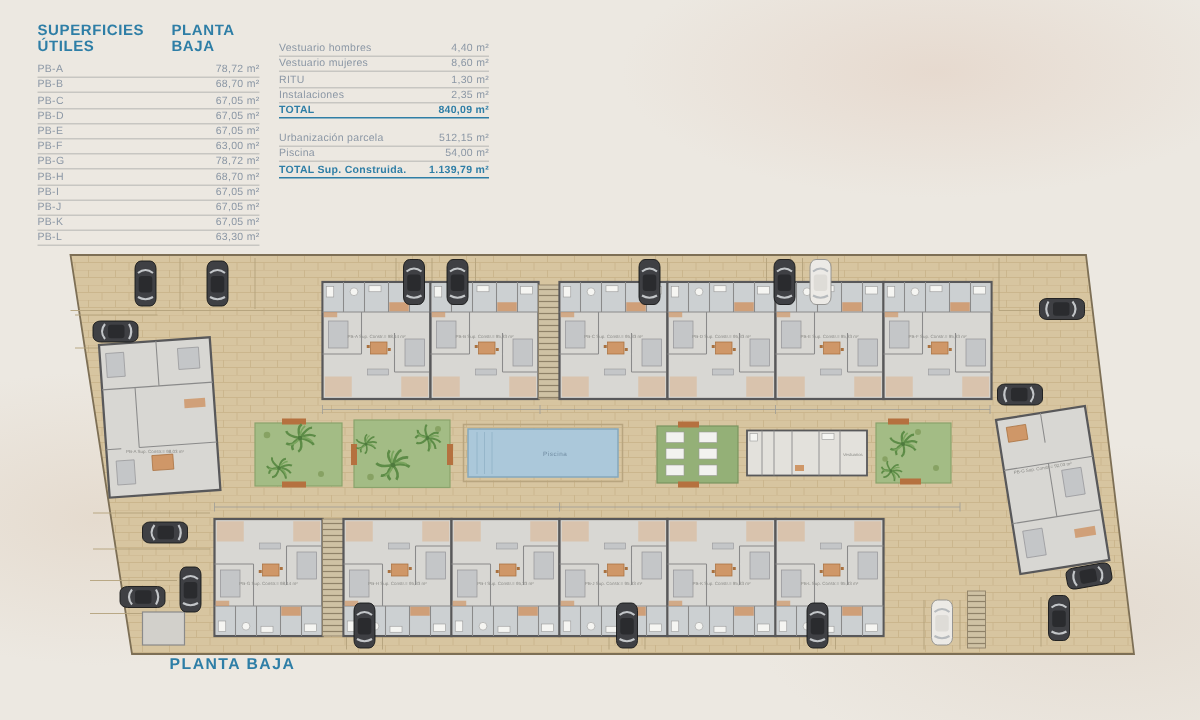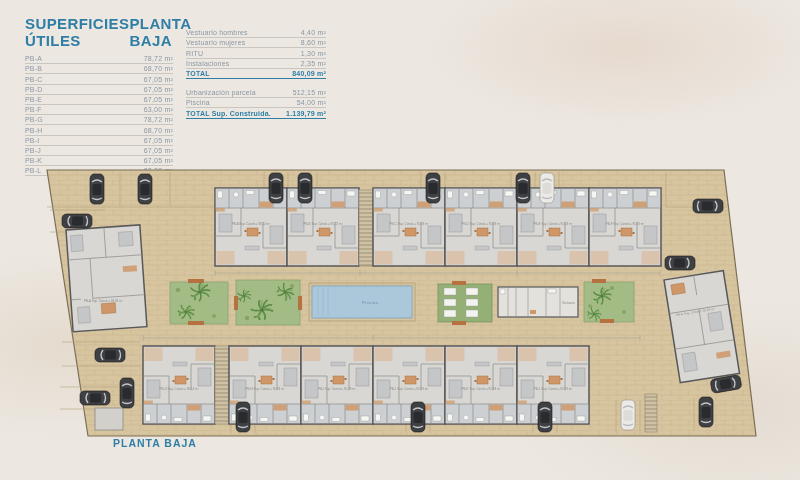--- a/index.html
+++ b/index.html
@@ -9,21 +9,21 @@
     background:
       radial-gradient(ellipse 300px 120px at 78% 10%, rgba(226,206,192,.55), transparent 70%),
       radial-gradient(ellipse 260px 140px at 8% 72%, rgba(222,206,188,.5), transparent 70%),
       radial-gradient(ellipse 340px 160px at 92% 85%, rgba(219,205,190,.45), transparent 70%),
       #ece8e1;
   }
   .abs{position:absolute;}
   
   .tbl{font-size:7px;color:#8b97a5;letter-spacing:.2px;}
   .tbl-head{display:flex;justify-content:flex-start;font-weight:bold;
-    color:#2e7ea6;font-size:15px;letter-spacing:.4px;margin-bottom:5px;}
+    color:#2e7ea6;font-size:10px;letter-spacing:.4px;margin-bottom:5px;}
   .trow{display:flex;justify-content:space-between;align-items:flex-end;
     height:9.2px;border-bottom:1px solid #c7c6c2;line-height:8px;}
   .trow span:last-child{text-align:right;}
   .trow.total{color:#2e7ea6;font-weight:bold;border-bottom:1.6px solid #2e7ea6;}
   .tspacer{height:9px;}
   .bottom-title{font-size:10.5px;font-weight:bold;color:#2e7ea6;letter-spacing:1px;}
   
   svg text{font-family:"Liberation Sans", sans-serif;}
   .unit-label{font-size:3px;fill:#8a8a86;}
   .pool-label{font-size:4.2px;fill:#6e8aa0;letter-spacing:.4px;}

